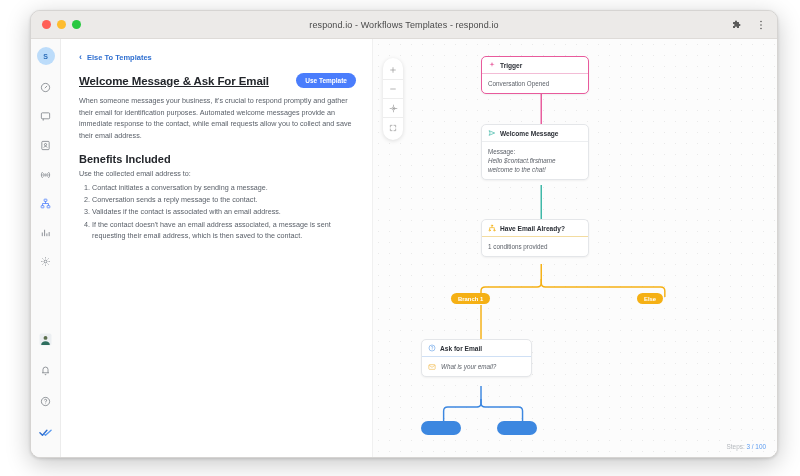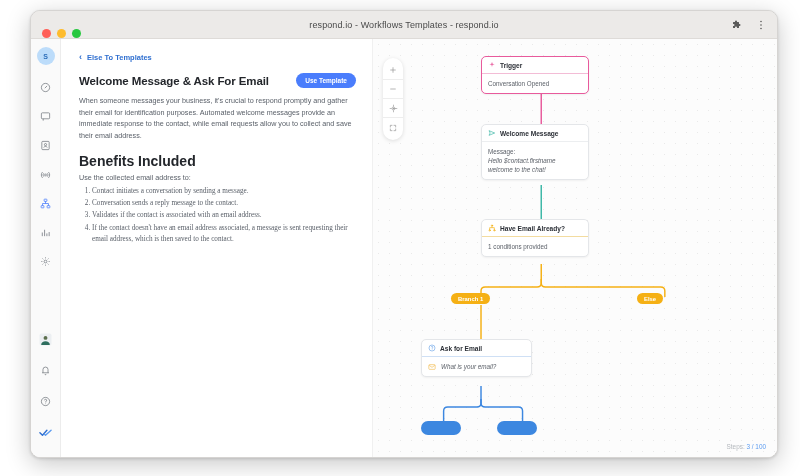--- a/index.html
+++ b/index.html
@@ -19,21 +19,21 @@
     border-radius: 10px;
     box-shadow: 0 6px 24px rgba(0,0,0,0.22), 0 1px 3px rgba(0,0,0,0.14);
     overflow: hidden;
     border: 1px solid #d6d4d2;
   }
   #titlebar {
     position: relative;
     height: 28px;
     background: #eceae8;
     border-bottom: 1px solid #dedbd8;
-    display: flex; align-items: flex-end;
+    display: flex; align-items: center;
   }
   .traffic-lights { display: flex; gap: 6px; padding-left: 11px; }
   .tl { width: 9px; height: 9px; border-radius: 50%; display: block; }
   .tl-close { background: #ff5f57; }
   .tl-min   { background: #febc2e; }
   .tl-max   { background: #28c840; }
   #window-title {
     position: absolute; left: 0; right: 0; top: 0; height: 28px;
     display: flex; align-items: center; justify-content: center;
     font-size: 9px; color: #4a4a4a; letter-spacing: 0.1px;
@@ -91,33 +91,33 @@
   #back-link {
     display: flex; align-items: center; gap: 5px;
     color: #2f6fd0; font-size: 7.5px; font-weight: bold;
     margin-bottom: 11px;
   }
   #back-link .chev { font-size: 9px; line-height: 1; }
   .title-row {
     display: flex; align-items: center; justify-content: space-between;
     gap: 8px; margin-bottom: 7px;
   }
-  #tpl-title { font-size: 11.5px; font-weight: bold; color: #23262b; letter-spacing: -0.1px; }
+  #tpl-title { font-size: 11.5px; font-weight: bold; color: #23262b; letter-spacing: -0.1px; text-decoration: underline; }
   #use-template-btn {
     background: #4a7dfc; color: #fff;
     font-size: 6.5px; font-weight: bold;
     padding: 4px 9px; border-radius: 9px;
     white-space: nowrap; border: none;
   }
   .body-text { font-size: 7.2px; line-height: 1.62; color: #5a6069; }
-  .sec-head { font-size: 14px; font-weight: bold; color: #23262b; margin: 11px 0 3px; }
+  .sec-head { font-size: 11px; font-weight: bold; color: #23262b; margin: 11px 0 3px; }
   .list-intro { font-size: 7.2px; color: #5a6069; line-height: 1.6; margin-bottom: 3px; }
   ul.bullets { list-style: disc; padding-left: 14px; }
   ul.bullets li { font-size: 7.2px; line-height: 1.6; color: #5a6069; margin-bottom: 1px; }
-  ol.steps { list-style: decimal; padding-left: 13px; font-family: Liberation Serif, serif; }
+  ol.steps { list-style: decimal; padding-left: 13px; }
   ol.steps li { font-size: 7.2px; line-height: 1.62; color: #5a6069; margin-bottom: 0.5px; }
 
   
   #canvas {
     position: relative;
     flex: 1;
     background-color: #fcfcfc;
     background-image: radial-gradient(#e9e9e9 0.7px, transparent 0.7px);
     background-size: 11px 11px;
     border-left: 1px solid #f0f0f0;

